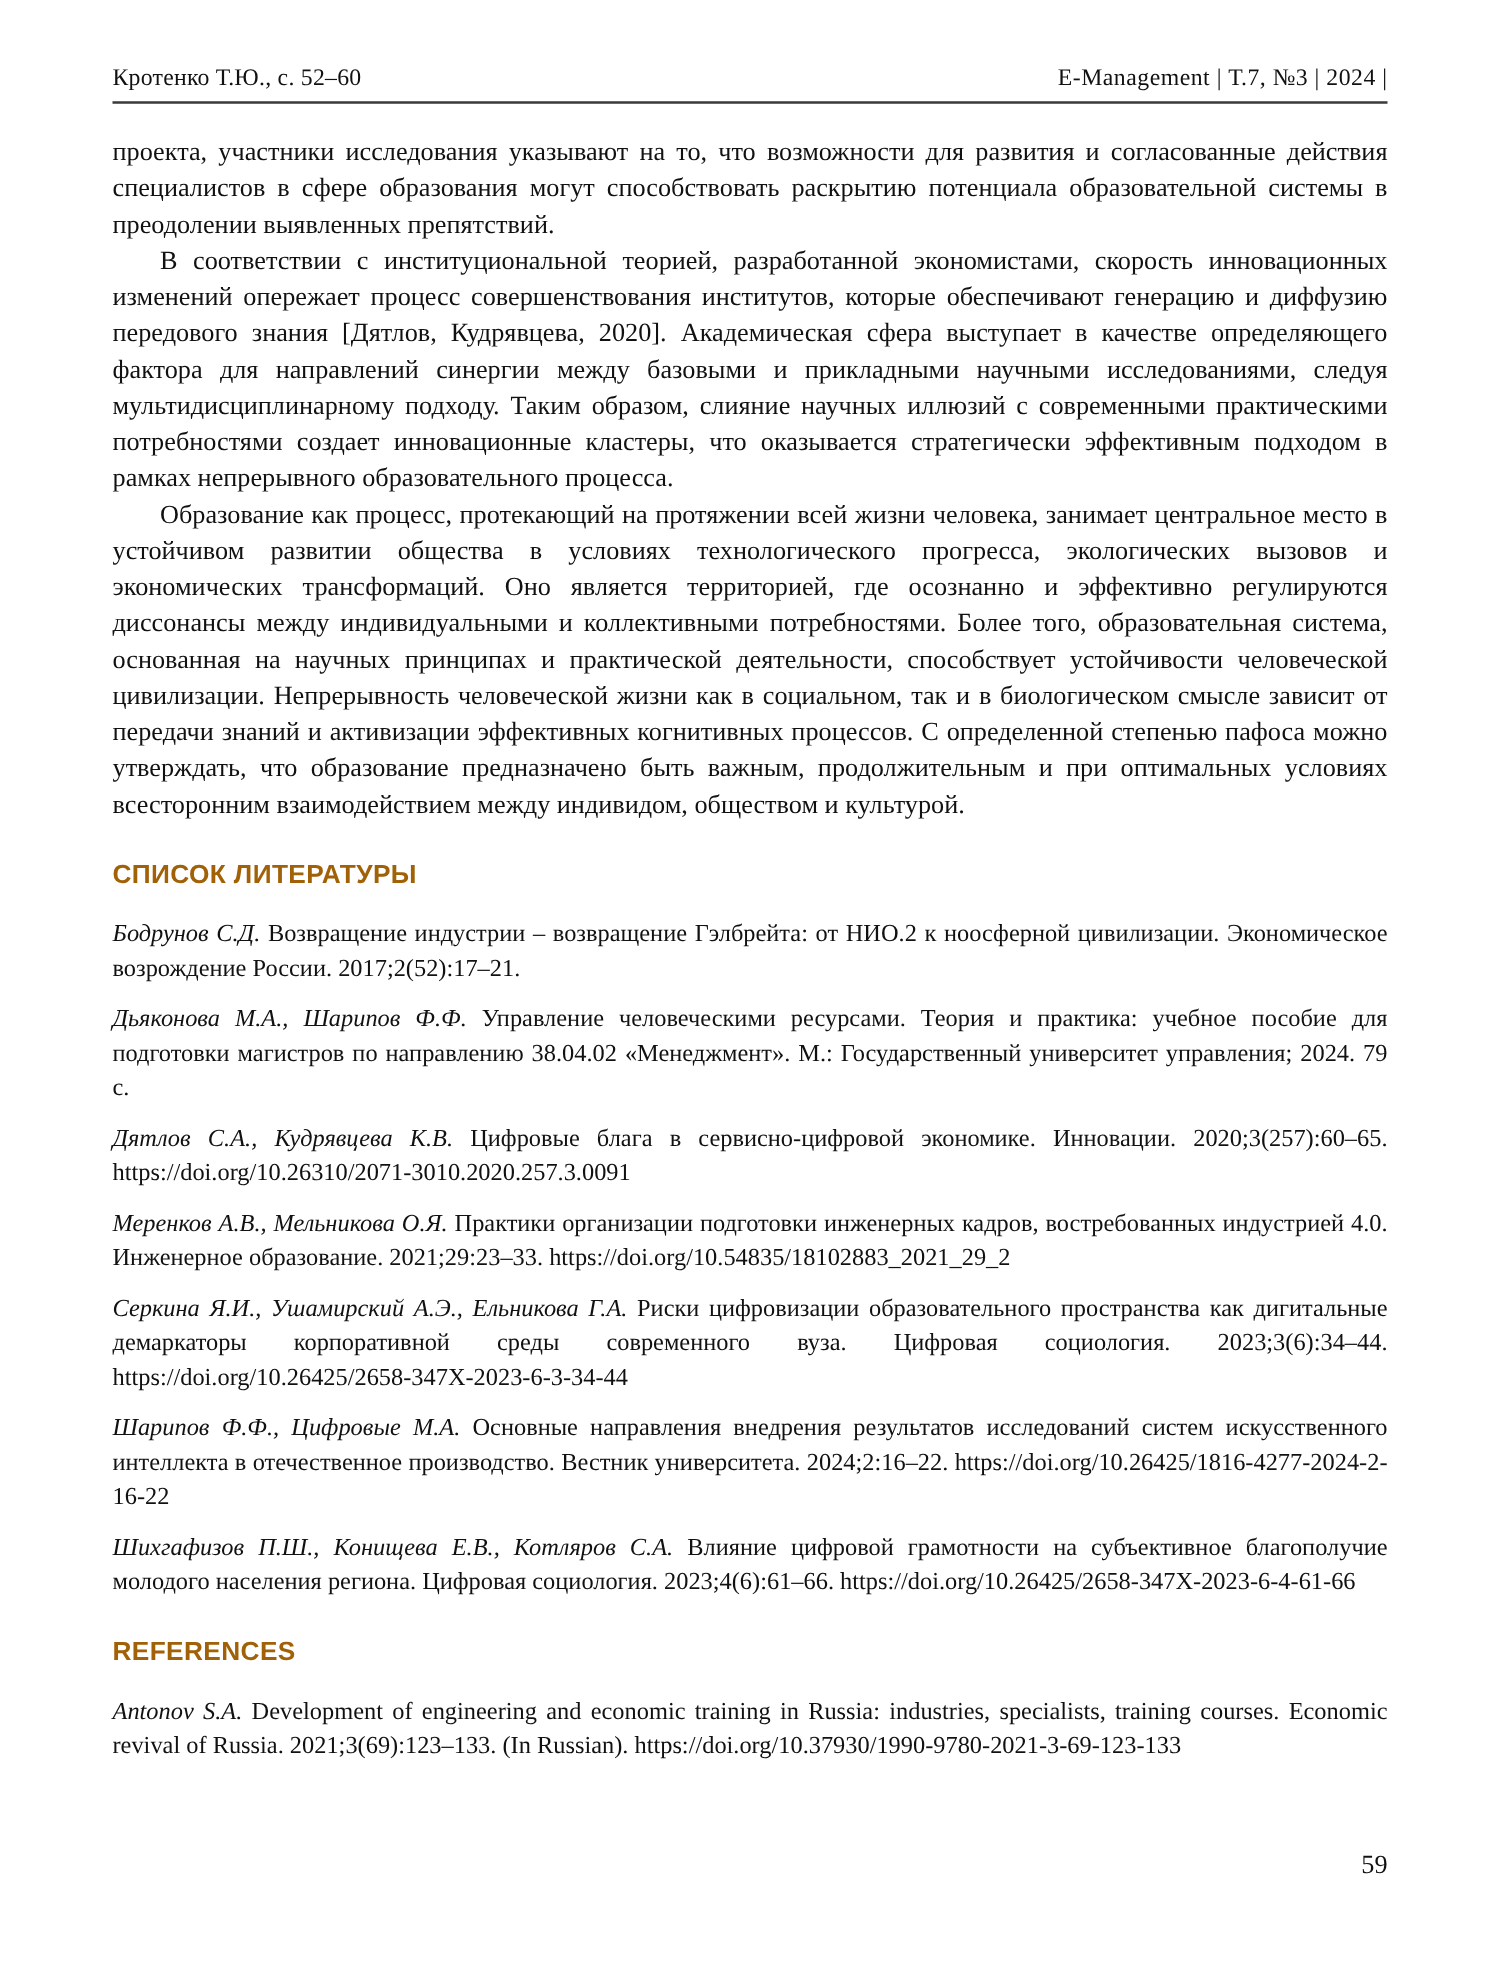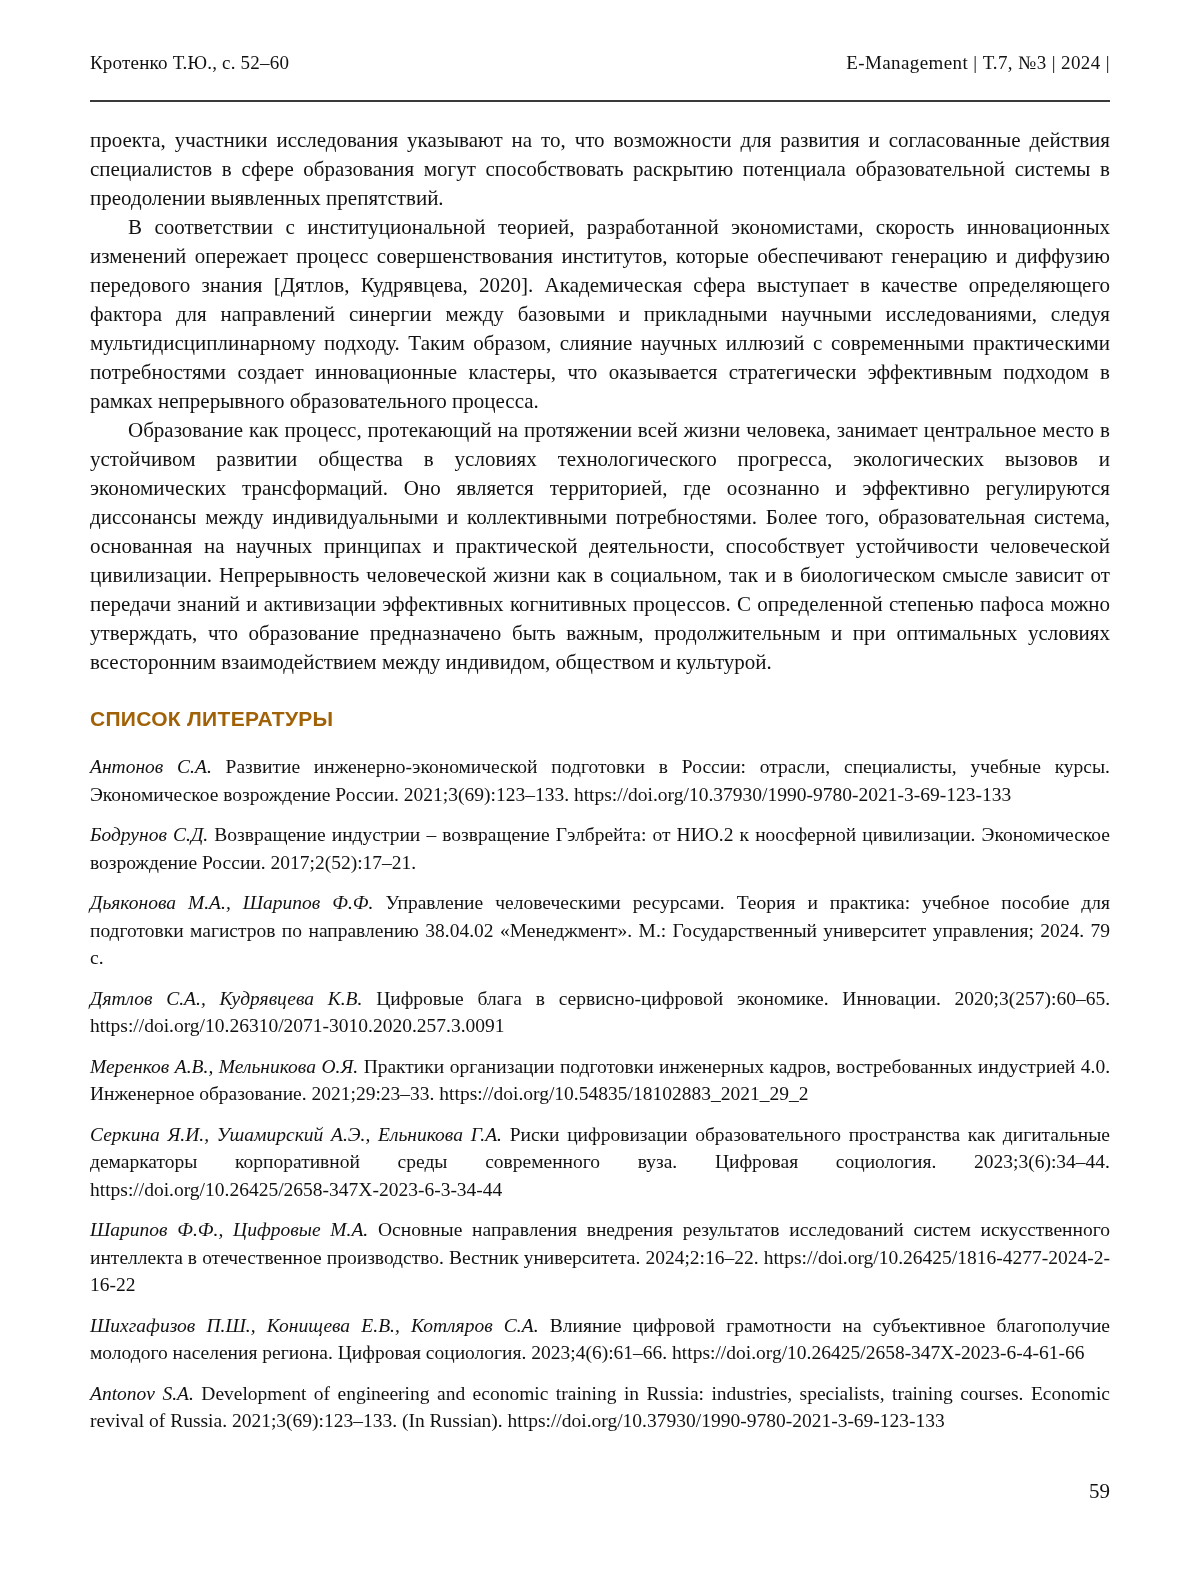--- a/index.html
+++ b/index.html
@@ -17,21 +17,21 @@
     font-family: "Liberation Serif", "DejaVu Serif", serif;
     box-sizing: border-box;
     padding: 52px 90px 0 90px;
     overflow: hidden;
   }
   .running-header {
     display: flex;
     justify-content: space-between;
     align-items: flex-end;
     font-size: 19px;
-    padding-bottom: 26px;
+    padding-bottom: 7px;
     border-bottom: 2px solid #3a3a3a;
   }
   .running-header .hdr-left { letter-spacing: 0.2px; }
   .running-header .hdr-right { letter-spacing: 0.4px; }
 
   main { margin-top: 24px; }
 
   .body-par {
     margin: 0;
     font-size: 21px;
@@ -78,30 +78,30 @@
 
   <main>
 
     <p class="body-par no-indent">проекта, участники исследования указывают на то, что возможности для развития и согласованные действия специалистов в сфере образования могут способствовать раскрытию потенциала образовательной системы в преодолении выявленных препятствий.</p>
     <p class="body-par">В соответствии с институциональной теорией, разработанной экономистами, скорость инновационных изменений опережает процесс совершенствования институтов, которые обеспечивают генерацию и диффузию передового знания [Дятлов, Кудрявцева, 2020]. Академическая сфера выступает в качестве определяющего фактора для направлений синергии между базовыми и прикладными научными исследованиями, следуя мультидисциплинарному подходу. Таким образом, слияние научных иллюзий с современными практическими потребностями создает инновационные кластеры, что оказывается стратегически эффективным подходом в рамках непрерывного образовательного процесса.</p>
     <p class="body-par">Образование как процесс, протекающий на протяжении всей жизни человека, занимает центральное место в устойчивом развитии общества в условиях технологического прогресса, экологических вызовов и экономических трансформаций. Оно является территорией, где осознанно и эффективно регулируются диссонансы между индивидуальными и коллективными потребностями. Более того, образовательная система, основанная на научных принципах и практической деятельности, способствует устойчивости человеческой цивилизации. Непрерывность человеческой жизни как в социальном, так и в биологическом смысле зависит от передачи знаний и активизации эффективных когнитивных процессов. С определенной степенью пафоса можно утверждать, что образование предназначено быть важным, продолжительным и при оптимальных условиях всесторонним взаимодействием между индивидом, обществом и культурой.</p>
 
     <h2 class="section-heading">СПИСОК ЛИТЕРАТУРЫ</h2>
 
     <div class="ref-list">
-      <p class="ref"><span class="ref-authors">Антонов С.А.</span> <span>Развитие инженерно-экономической подготовки в России: отрасли, специалисты, учебные курсы. Экономическое возрождение России. 2021;3(69):123–133. https://doi.org/10.37930/1990-9780-2021-3-69-123-133</span></p>
       <p class="ref"><span class="ref-authors">Бодрунов С.Д.</span> <span>Возвращение индустрии – возвращение Гэлбрейта: от НИО.2 к ноосферной цивилизации. Экономическое возрождение России. 2017;2(52):17–21.</span></p>
       <p class="ref"><span class="ref-authors">Дьяконова М.А., Шарипов Ф.Ф.</span> <span>Управление человеческими ресурсами. Теория и практика: учебное пособие для подготовки магистров по направлению 38.04.02 «Менеджмент». М.: Государственный университет управления; 2024. 79 с.</span></p>
       <p class="ref"><span class="ref-authors">Дятлов С.А., Кудрявцева К.В.</span> <span>Цифровые блага в сервисно-цифровой экономике. Инновации. 2020;3(257):60–65. https://doi.org/10.26310/2071-3010.2020.257.3.0091</span></p>
       <p class="ref"><span class="ref-authors">Меренков А.В., Мельникова О.Я.</span> <span>Практики организации подготовки инженерных кадров, востребованных индустрией 4.0. Инженерное образование. 2021;29:23–33. https://doi.org/10.54835/18102883_2021_29_2</span></p>
       <p class="ref"><span class="ref-authors">Серкина Я.И., Ушамирский А.Э., Ельникова Г.А.</span> <span>Риски цифровизации образовательного пространства как дигитальные демаркаторы корпоративной среды современного вуза. Цифровая социология. 2023;3(6):34–44. https://doi.org/10.26425/2658-347X-2023-6-3-34-44</span></p>
       <p class="ref"><span class="ref-authors">Шарипов Ф.Ф., Цифровые М.А.</span> <span>Основные направления внедрения результатов исследований систем искусственного интеллекта в отечественное производство. Вестник университета. 2024;2:16–22. https://doi.org/10.26425/1816-4277-2024-2-16-22</span></p>
       <p class="ref"><span class="ref-authors">Шихгафизов П.Ш., Конищева Е.В., Котляров С.А.</span> <span>Влияние цифровой грамотности на субъективное благополучие молодого населения региона. Цифровая социология. 2023;4(6):61–66. https://doi.org/10.26425/2658-347X-2023-6-4-61-66</span></p>
     </div>
 
+    <h2 class="section-heading">REFERENCES</h2>
 
     <div class="ref-list">
       <p class="ref"><span class="ref-authors">Antonov S.A.</span> <span>Development of engineering and economic training in Russia: industries, specialists, training courses. Economic revival of Russia. 2021;3(69):123–133. (In Russian). https://doi.org/10.37930/1990-9780-2021-3-69-123-133</span></p>
 
     </div>
 
   </main>
 
   <div class="page-number">59</div>
 

